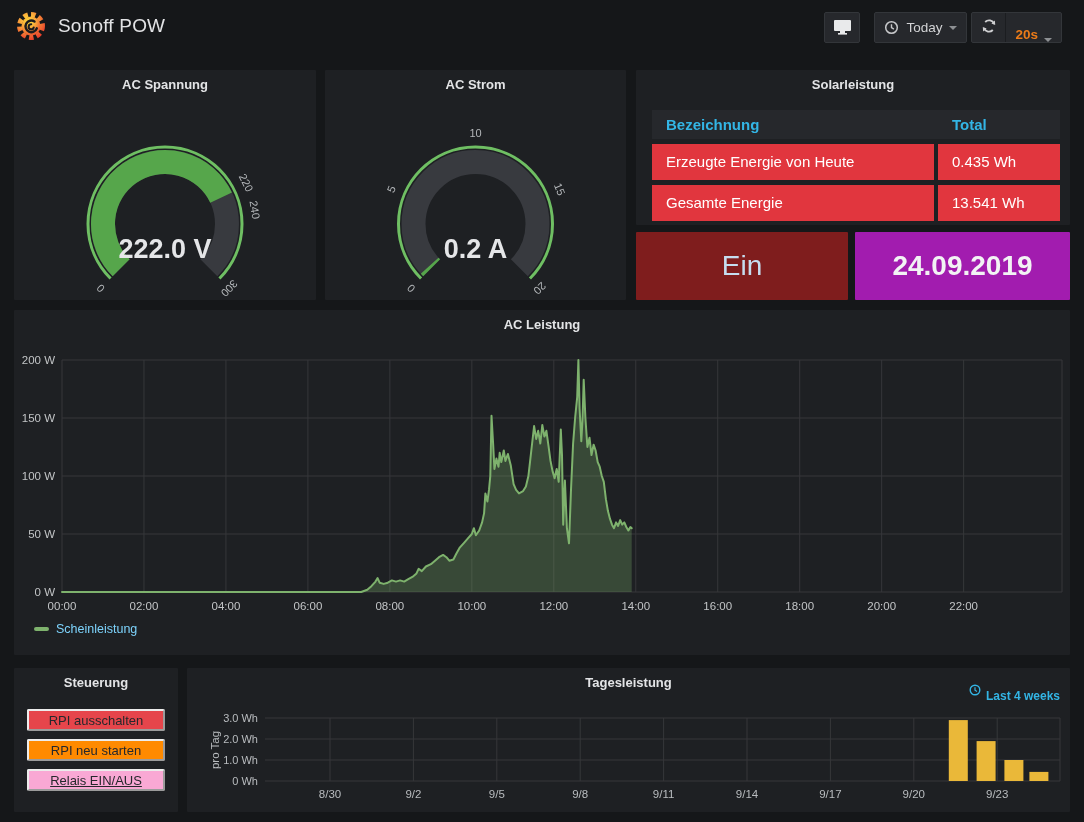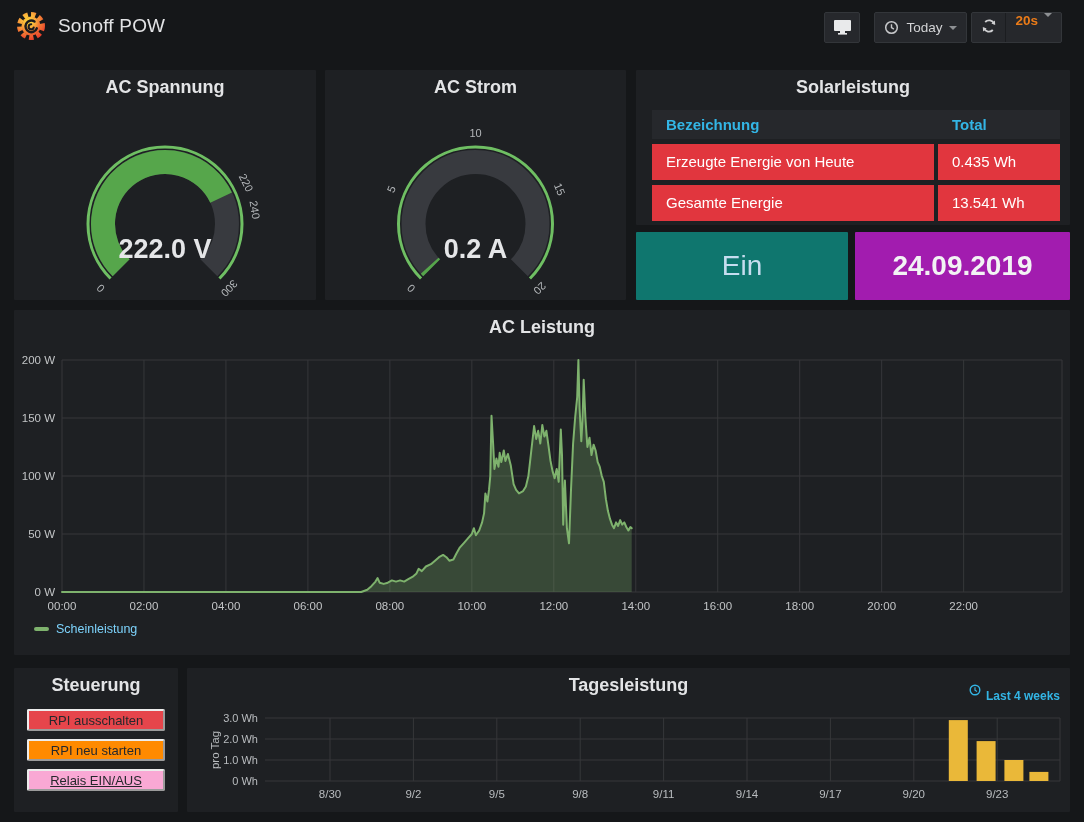--- a/index.html
+++ b/index.html
@@ -6,24 +6,24 @@
   html,body{width:1084px;height:822px;background:#151719;font-family:"Liberation Sans",sans-serif;color:#d8d9da;overflow:hidden;position:relative}
   .topbar{position:absolute;left:0;top:0;width:1084px;height:55px;background:#151719}
   .brand{position:absolute;left:16px;top:11px;display:flex;align-items:center;gap:12px}
   .brand-title{font-size:19px;font-weight:500;color:#e2e3e5;letter-spacing:.2px}
   .controls{position:absolute;right:22px;top:12px;display:flex;align-items:center;height:31px}
   .tb-btn{height:31px;background:#26282c;border:1px solid #33363a;border-radius:2px;display:flex;align-items:center;justify-content:center;color:#d2d3d5;font-size:13.5px;cursor:pointer}
   .kiosk{width:36px;margin-right:14px}
   .timepicker{padding:0 9px;margin-right:4px;gap:7px}
   .refresh-group{display:flex;height:31px;border:1px solid #33363a;border-radius:2px;background:#26282c}
   .refresh-left{width:34px;display:flex;align-items:center;justify-content:center;border-right:1px solid #1b1d20;cursor:pointer}
-  .refresh-right{padding:0 9px;display:flex;align-items:flex-start;gap:6px;font-size:13.5px;font-weight:700;cursor:pointer}
+  .refresh-right{padding:0 9px;display:flex;align-items:flex-end;gap:6px;font-size:13.5px;font-weight:700;cursor:pointer}
   .caret{width:0;height:0;border-left:4px solid transparent;border-right:4px solid transparent;border-top:4px solid #8d9093;display:inline-block}
   .panel{position:absolute;background:#1e2023;border-radius:1px}
-  .panel-title{position:absolute;left:0;right:0;top:7px;text-align:center;font-size:18px;font-weight:700;color:#e3e4e6}
+  .panel-title{position:absolute;left:0;right:0;top:7px;text-align:center;font-size:13px;font-weight:700;color:#e3e4e6}
   .gauge-host{position:absolute;left:0;top:28px;width:100%;height:200px}
   
   .solar-table{position:absolute;left:16px;right:10px;top:40px}
   .t-head{display:flex;height:29px;line-height:29px;background:#26282c;font-size:15px;font-weight:700}
   .t-row{display:flex;height:36px;line-height:36px;margin-top:5px;font-size:15px;color:#fff}
   .c1{width:282px;padding-left:14px}
   .c2{flex:1;padding-left:14px;border-left:4px solid #1e2023}
   .t-head .c2{border-left:4px solid transparent}
   .state-panel{display:flex;align-items:center;justify-content:center;font-size:28px}
   .date-panel{display:flex;align-items:center;justify-content:center;font-size:28px;font-weight:700;color:#f2f3f4}
@@ -136,21 +136,21 @@
       <div class="c1">Erzeugte Energie von Heute</div>
       <div class="c2">0.435 Wh</div>
     </div>
     <div class="t-row" style="background: rgb(225, 54, 62);">
       <div class="c1">Gesamte Energie</div>
       <div class="c2">13.541 Wh</div>
     </div>
   </div>
 </div>
 
-<div class="panel state-panel" style="left: 636px; top: 232px; width: 212px; height: 68px; background: #0f766e;">
+<div class="panel state-panel" style="left: 636px; top: 232px; width: 212px; height: 68px; background: #7f1d1d;">
   <span style="color: rgb(198, 221, 239);">Ein</span>
 </div>
 
 <div class="panel date-panel" style="left: 855px; top: 232px; width: 215px; height: 68px; background: #a21caf;">
   <span>24.09.2019</span>
 </div>
 
 <div class="panel" style="left:14px;top:310px;width:1056px;height:345px">
   <div class="panel-title">AC Leistung</div>
   <div class="chart-host"><svg width="1056" height="282" viewBox="0 0 1056 282">

